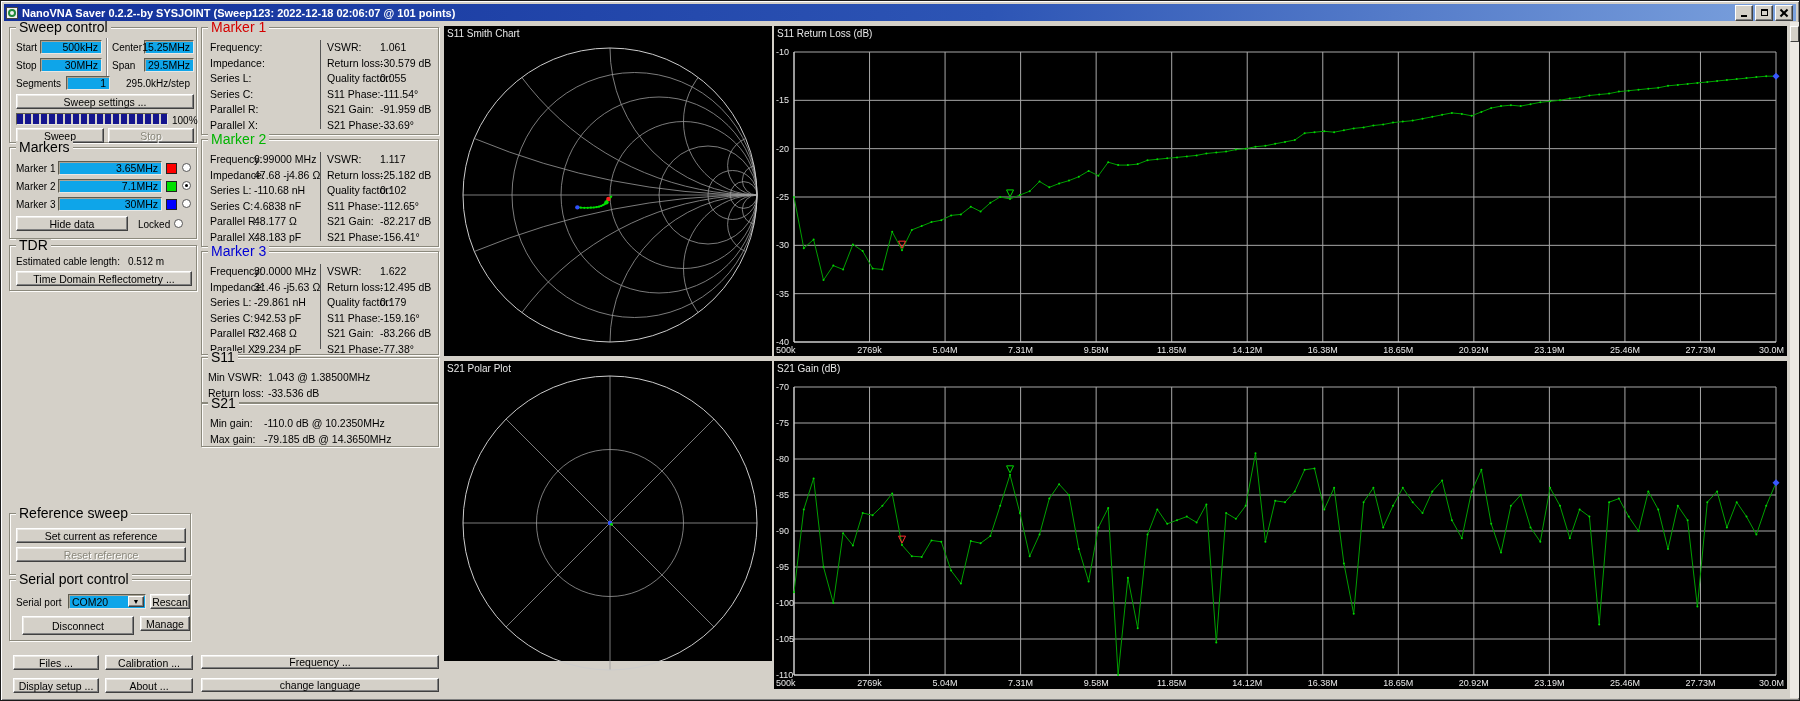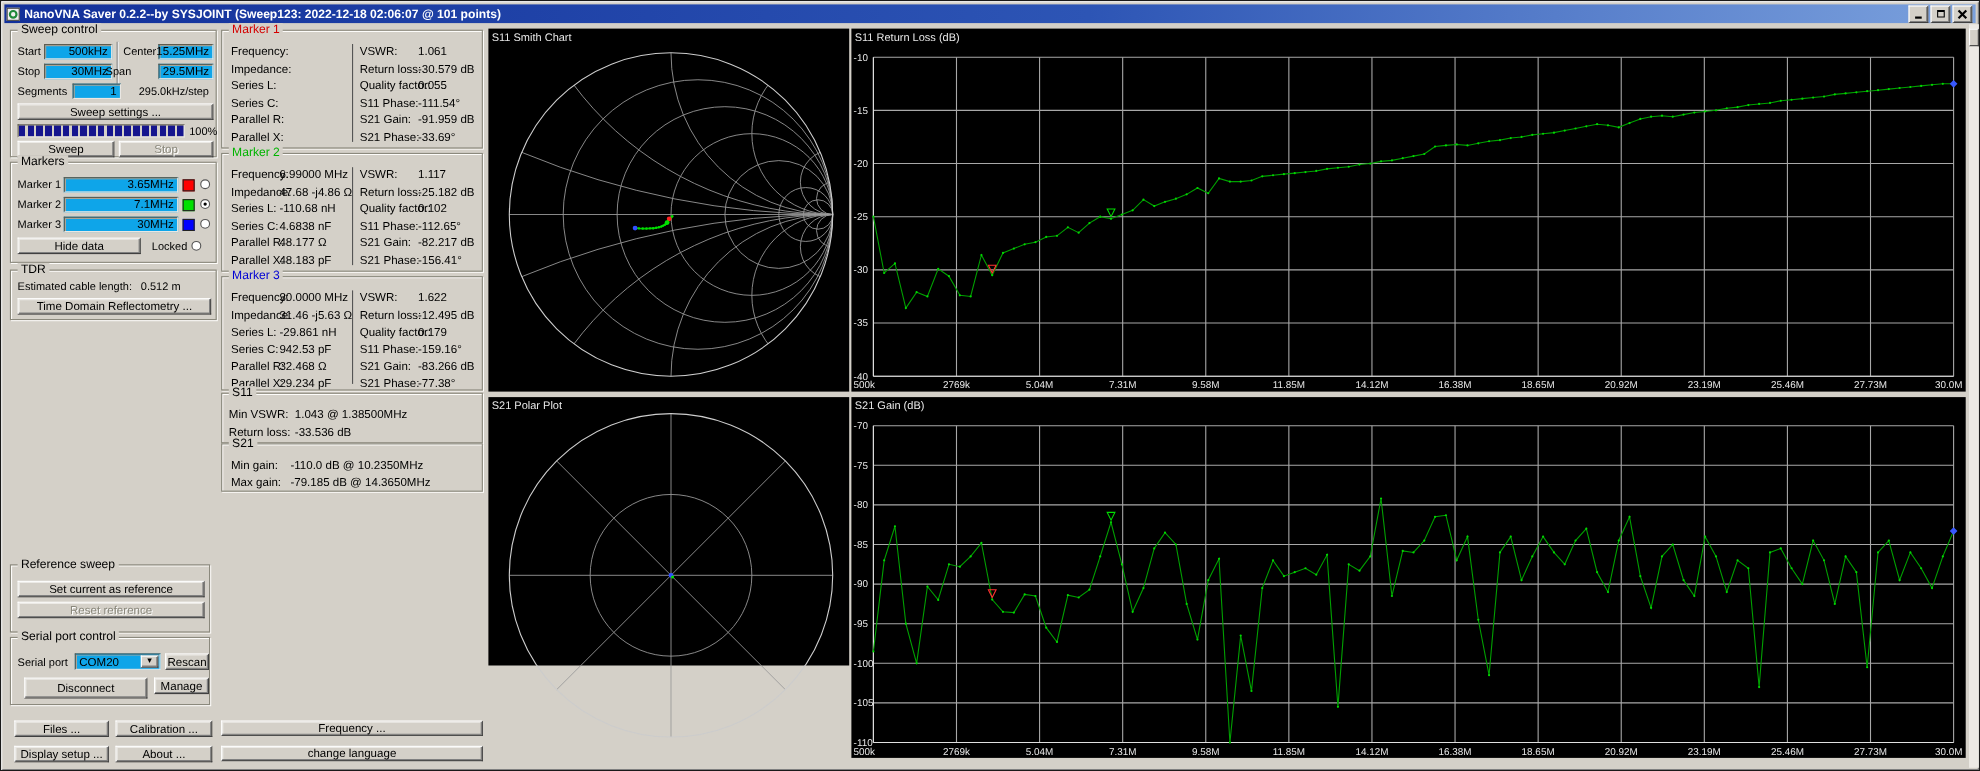--- a/index.html
+++ b/index.html
@@ -11,21 +11,21 @@
   .title-text{font-weight:bold;font-size:11px;margin-left:4px;white-space:nowrap;flex:1 1 auto}
   .winbtns{display:flex;gap:2px;flex:0 0 auto;margin-right:1px}
   .winbtn{width:16px;height:14px;background:#d4d0c8;border:1px solid;border-color:#ffffff #404040 #404040 #ffffff;box-shadow:inset -1px -1px 0 #808080;display:flex;align-items:center;justify-content:center}
   .glyph-min{width:6px;height:2px;background:#000;margin-top:7px}
   .glyph-max{width:7px;height:7px;border:1px solid #000;border-top-width:2px;box-sizing:border-box}
   .glyph-close{position:relative;width:8px;height:8px}
   .glyph-close::before,.glyph-close::after{content:"";position:absolute;left:-1px;top:3px;width:10px;height:2px;background:#000}
   .glyph-close::before{transform:rotate(45deg)}
   .glyph-close::after{transform:rotate(-45deg)}
   .group{position:absolute;border:1px solid #8b897d;box-shadow:1px 1px 0 #fdfcfa,inset 1px 1px 0 #fdfcfa;box-sizing:border-box}
-  .glabel{position:absolute;top:-7px;left:6px;background:#d4d0c8;padding:0 3px;font-size:11px;white-space:nowrap;line-height:12px}
+  .glabel{position:absolute;top:-7px;left:6px;background:#d4d0c8;padding:0 3px;font-size:14px;white-space:nowrap;line-height:12px}
   .lbl{position:absolute;font-size:10px;white-space:nowrap}
   .input{position:absolute;background:#0ea5e9;border:1px solid;border-color:#5f5c50 #e9e7e3 #e9e7e3 #5f5c50;box-shadow:inset 1px 1px 0 #a9a597;box-sizing:border-box;font-size:10.5px;display:flex;align-items:center;justify-content:flex-end;padding:0 3px;white-space:nowrap}
   .btn{position:absolute;background:#d4d0c8;border:1px solid;border-color:#ffffff #404040 #404040 #ffffff;box-shadow:inset -1px -1px 0 #808080,inset 1px 1px 0 #eceae6;box-sizing:border-box;display:flex;align-items:center;justify-content:center;font-size:10.5px;white-space:nowrap;cursor:default}
   .btn.disabled{color:#8a887c;text-shadow:1px 1px 0 #ffffff}
   .vsep{position:absolute;width:1px;background:#808080;border-right:1px solid #fff}
   .swatch{position:absolute;width:9px;height:9px;border:1px solid #222;box-sizing:content-box}
   .radio{position:absolute;width:9px;height:9px;border-radius:50%;background:#fff;border:1px solid #555;box-sizing:border-box}
   .radio.on::after{content:"";position:absolute;left:2px;top:2px;width:3px;height:3px;border-radius:50%;background:#000}
   .progress{position:absolute;height:12px;border:1px solid;border-color:#5f5c50 #e9e7e3 #e9e7e3 #5f5c50;background:repeating-linear-gradient(90deg,#15158e 0 6px,#d4d0c8 6px 8px);box-sizing:border-box}
   .combo-btn{position:absolute;right:1px;top:1px;bottom:1px;width:14px;background:#d4d0c8;border:1px solid;border-color:#ffffff #404040 #404040 #ffffff;box-shadow:inset -1px -1px 0 #808080;display:flex;align-items:center;justify-content:center;font-size:7px}
@@ -61,21 +61,21 @@
 
   <div class="group" style="left:8px;top:26px;width:188px;height:116px">
     <span class="glabel">Sweep control</span>
     <span class="lbl" style="left:6px;top:14px">Start</span>
     <div class="input" style="left:30px;top:12px;width:62px;height:14px">500kHz</div>
     <div class="vsep" style="left:96px;top:10px;height:46px"></div>
     <span class="lbl" style="left:102px;top:14px">Center</span>
     <div class="input" style="left:134px;top:12px;width:50px;height:14px">15.25MHz</div>
     <span class="lbl" style="left:6px;top:32px">Stop</span>
     <div class="input" style="left:30px;top:30px;width:62px;height:14px">30MHz</div>
-    <span class="lbl" style="left:86px;top:32px">Span</span>
+    <span class="lbl" style="left:102px;top:32px">Span</span>
     <div class="input" style="left:134px;top:30px;width:50px;height:14px">29.5MHz</div>
     <span class="lbl" style="left:6px;top:50px">Segments</span>
     <div class="input" style="left:56px;top:48px;width:44px;height:14px">1</div>
     <span class="lbl" style="right:6px;top:50px">295.0kHz/step</span>
     <div class="btn" style="left:6px;top:66px;width:178px;height:15px">Sweep settings ...</div>
     <div class="progress" style="left:6px;top:85px;width:152px"></div>
     <span class="lbl" style="left:162px;top:87px">100%</span>
     <div class="btn" style="left:6px;top:100px;width:88px;height:15px">Sweep</div>
     <div class="btn disabled" style="left:98px;top:100px;width:86px;height:15px">Stop</div>
   </div>
@@ -460,21 +460,21 @@
         <circle cx="972.5" cy="52.1" r="1" fill="#00d800"></circle>
         <circle cx="982.4" cy="51.1" r="1" fill="#00d800"></circle>
         <circle cx="992.2" cy="50.2" r="1" fill="#00d800"></circle>
         <circle cx="1002.0" cy="50.2" r="1" fill="#00d800"></circle>
         <path d="M 128.01999999999998 222.16666666666666 L 124.51999999999998 215.16666666666666 L 131.51999999999998 215.16666666666666 Z" fill="none" stroke="#ff3030"></path>
         <path d="M 236.04 170.9333333333333 L 232.54 163.9333333333333 L 239.54 163.9333333333333 Z" fill="none" stroke="#00dd00"></path>
         <path d="M 1002 46.666666666666664 L 1005.5 50.166666666666664 L 1002 53.666666666666664 L 998.5 50.166666666666664 Z" fill="#3858ff"></path>
         <text x="3" y="11" text-anchor="start" font-size="10" fill="#e8e8e8">S11 Return Loss (dB)</text>
       </svg>
     </div>
-  <div class="chart" style="left:443px;top:360px;width:328px;height:244px">
+  <div class="chart" style="left:443px;top:360px;width:328px;height:300px">
       <svg width="328" height="328">
         <line x1="19" y1="162" x2="313" y2="162" stroke="#9a9a9a" stroke-width="0.8"></line>
         <line x1="62.05530316557751" y1="58.05530316557753" x2="269.9446968344225" y2="265.9446968344225" stroke="#9a9a9a" stroke-width="0.8"></line>
         <line x1="166" y1="15" x2="166" y2="309" stroke="#9a9a9a" stroke-width="0.8"></line>
         <line x1="269.9446968344225" y1="58.05530316557751" x2="62.05530316557753" y2="265.9446968344225" stroke="#9a9a9a" stroke-width="0.8"></line>
         <circle cx="166" cy="162" r="73.5" fill="none" stroke="#9a9a9a" stroke-width="0.8"></circle>
         <circle cx="166" cy="162" r="147" fill="none" stroke="#cccccc" stroke-width="1"></circle>
         <circle cx="166" cy="162" r="2.2" fill="#3050ff"></circle>
         <circle cx="167.47" cy="163.47" r="1.4" fill="#00e000"></circle>
         <text x="3" y="11" text-anchor="start" font-size="10" fill="#e8e8e8">S21 Polar Plot</text>

